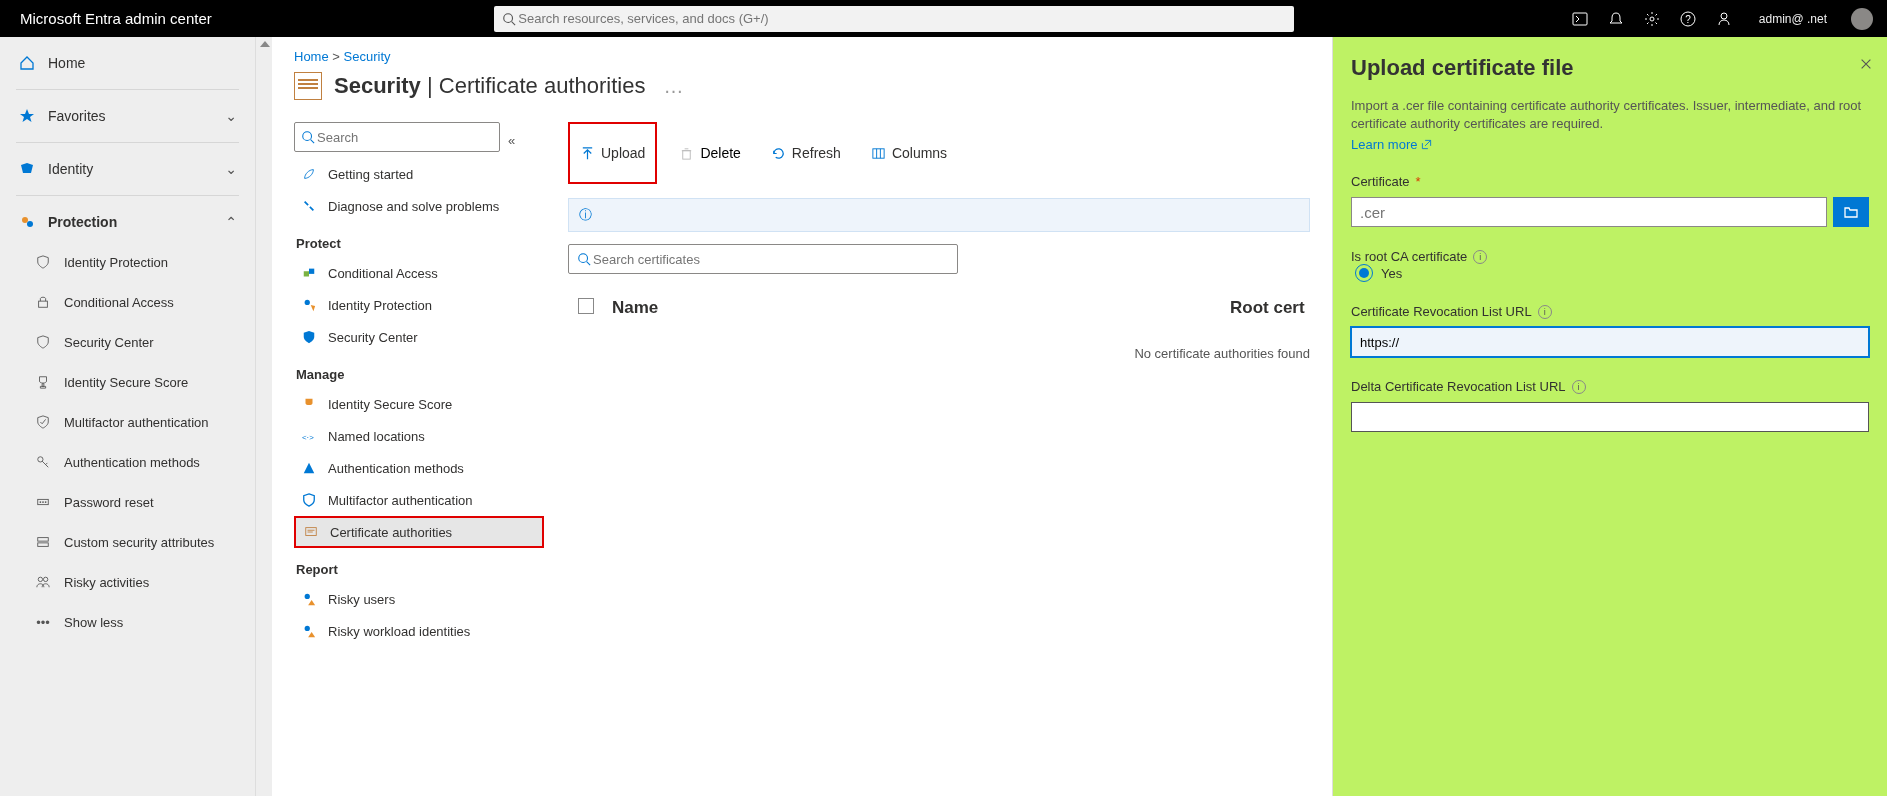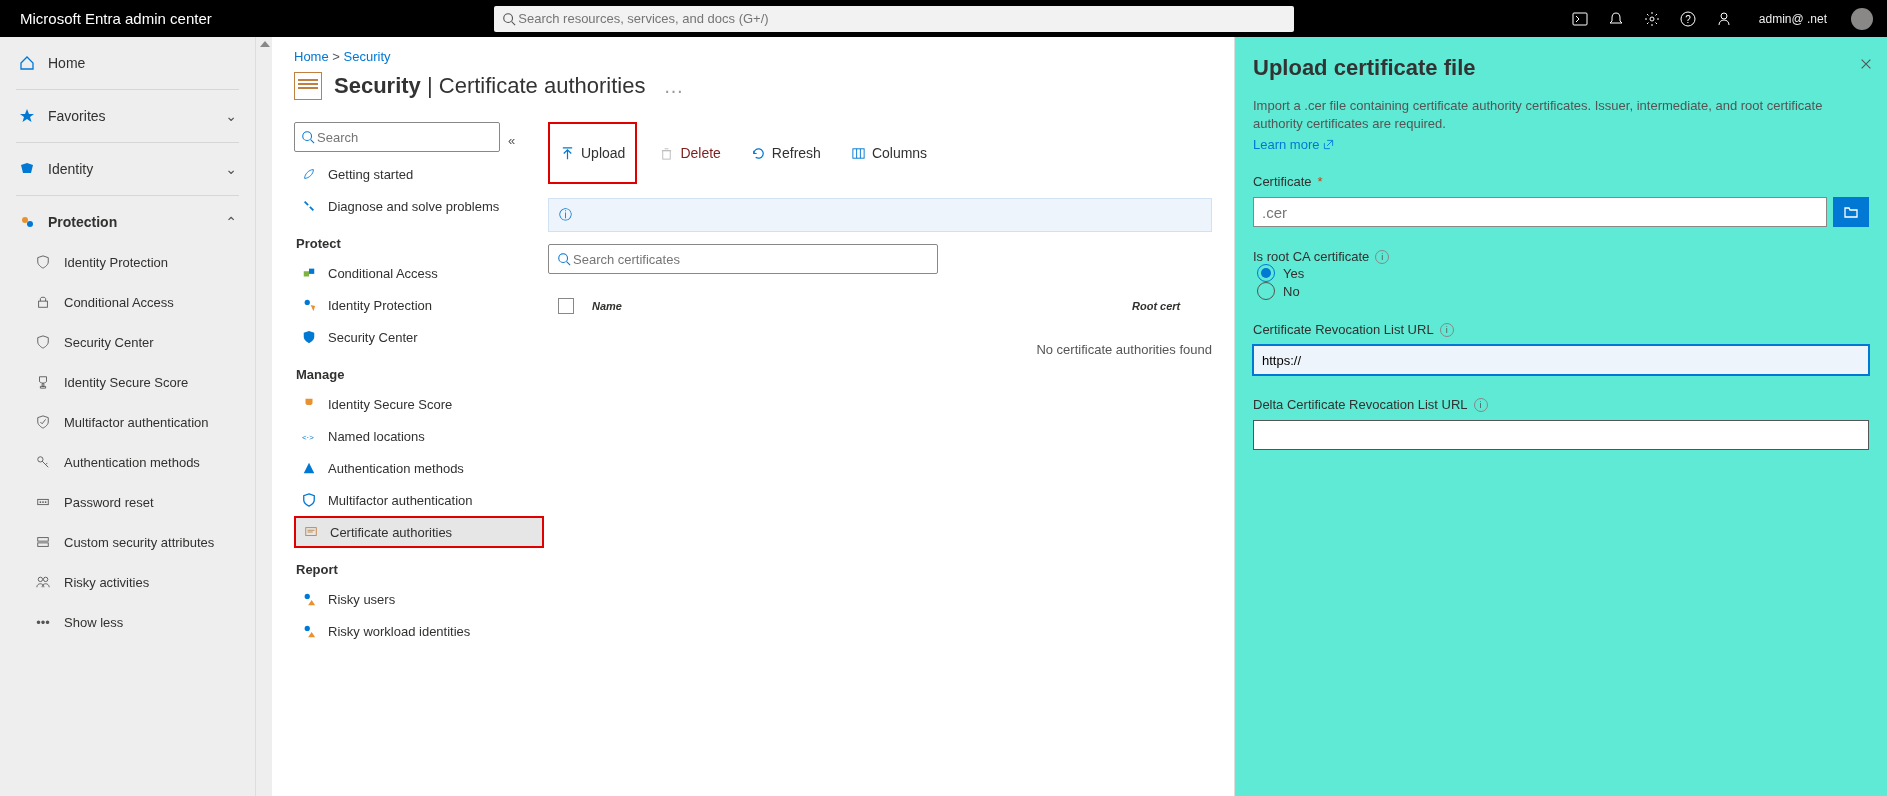--- a/index.html
+++ b/index.html
@@ -34,51 +34,51 @@
   .breadcrumb { font-size:13px; color:#555; }
   .breadcrumb a { color:#0078d4; text-decoration:none; }
   .page-title { display:flex; align-items:center; margin-top:8px; gap:12px;}
   .title-ico { width:28px; height:28px; border:1px solid #c08040; background:#fff; position:relative;}
   .title-ico:after { content:""; position:absolute; left:3px; top:6px; right:3px; height:2px; background:#c08040; box-shadow:0 4px 0 #c08040, 0 8px 0 #c08040;}
   .page-title h1 { margin:0; font-weight:600; font-size:22px; color:#333; }
   .page-title h1 .thin { font-weight:400; }
   .dots { color:#999; font-size:20px; padding-left:6px; cursor:pointer;}
 
   
-  .content-row { display:flex; margin-top:22px; gap:4px; }
+  .content-row { display:flex; margin-top:22px; gap:24px; }
   .subnav { width:250px; }
   .subnav-search { border:1px solid #8a8886; height:30px; display:flex; align-items:center; padding:0 6px; width:206px; margin-bottom:6px; border-radius:2px;}
   .subnav-search input { border:0; flex:1; outline:none; font-size:13px; }
   .collapse-btn { display:inline-block; margin-left:8px; color:#555; cursor:pointer;}
   .sn-row { display:flex; align-items:center; }
   .sn-item { display:flex; align-items:center; height:32px; padding:2px 6px; cursor:pointer; font-size:13px; color:#323130;}
   .sn-item .sn-ico { width:18px; height:18px; margin-right:10px; display:flex; align-items:center; justify-content:center;}
   .sn-heading { font-weight:600; font-size:13px; padding:14px 2px 6px; }
   .sn-item.sel { background:#e6e6e6; border:2px solid #e00000; }
 
   .cert-area { flex:1; }
   .toolbar { display:flex; align-items:center; gap:14px; }
   .tb-btn { display:flex; align-items:center; gap:6px; padding:5px 8px; font-size:14px; color:#323130; cursor:pointer;}
-  .tb-btn.disabled { color:#7f1d1d; cursor:default;}
+  .tb-btn.disabled { color:#000000; cursor:default;}
   .tb-btn svg { width:15px; height:15px; }
   .upload-red { border:2.5px solid #e00000; padding:16px 2px; }
   .info-bar { margin-top:14px; background:#eef4fb; border:1px solid #d0e2f4; height:34px; display:flex; align-items:center; padding:0 10px; color:#555; font-size:13px; overflow:hidden; white-space:nowrap;}
   .info-bar .info-ico{ margin-right:10px; color:#0078d4;}
   .cert-search { margin-top:12px; border:1px solid #8a8886; height:30px; width:390px; display:flex; align-items:center; padding:0 8px; border-radius:2px;}
   .cert-search input { border:0; flex:1; outline:none; font-size:13px;}
   .cert-table { margin-top:16px; }
-  .ct-head { display:flex; align-items:center; font-weight:600; font-size:11px; padding:8px 0;font-style:italic;}
+  .ct-head { display:flex; align-items:flex-start; font-weight:600; font-size:17px; padding:8px 0;}
   .ct-head .cb { width:36px; display:flex; justify-content:center;}
   .ct-head .name { flex:1; padding-left:8px;}
   .ct-head .root { width:80px; text-align:left; }
   .checkbox { width:16px; height:16px; border:1px solid #888; background:#fff;}
   .empty { padding:20px 0 0 20px; color:#555; font-size:13px;text-align:right;}
 
   
-  .panel { width:653px; border-left:1px solid #ddd; padding:18px 18px 0 18px; position:relative; background:#5eead4;}
+  .panel { width:555px; border-left:1px solid #ddd; padding:18px 18px 0 18px; position:relative; background:#bef264;}
   .panel h2 { margin:0 0 16px 0; font-size:22px; font-weight:600; color:#333;}
   .panel .close { position:absolute; right:14px; top:20px; cursor:pointer; color:#555; font-size:15px;}
   .panel .desc { font-size:13px; color:#555; line-height:1.4; }
   .panel .learn { color:#0078d4; text-decoration:none; font-size:13px; display:inline-flex; align-items:center; gap:4px; margin-top:4px;}
   .fld-label { font-size:13px; margin-top:22px; display:flex; align-items:center; gap:6px;}
   .req { color:#d83b01; }
   .info-i { width:14px;height:14px;border:1px solid #888;border-radius:50%;display:inline-flex;align-items:center;justify-content:center;font-size:9px;color:#555;}
   .cert-input-row { display:flex; margin-top:8px; gap:6px;}
   .cert-input { flex:1; border:1px solid #8a8886; height:30px; padding:0 8px; font-size:15px; color:#888;}
   .browse { width:36px; height:30px; background:#0078d4; display:flex; align-items:center; justify-content:center; color:#fff; cursor:pointer;}
@@ -504,24 +504,20 @@
       <div class="fld-label">
         <span>Is root CA certificate</span>
         <span class="info-i">i</span>
       </div>
       <div class="radio-row">
         <span class="radio-outer sel">
             <span class="radio-inner"></span>
           </span>
         <span>Yes</span>
       </div>
-      <div class="radio-row">
-        <span class="radio-outer"></span>
-        <span>No</span>
-      </div>
 
       <div class="fld-label">
         <span>Certificate Revocation List URL</span>
         <span class="info-i">i</span>
       </div>
       <input class="txt-input focused" value="https://" style="">
 
       <div class="fld-label">
         <span>Delta Certificate Revocation List URL</span>
         <span class="info-i">i</span>

